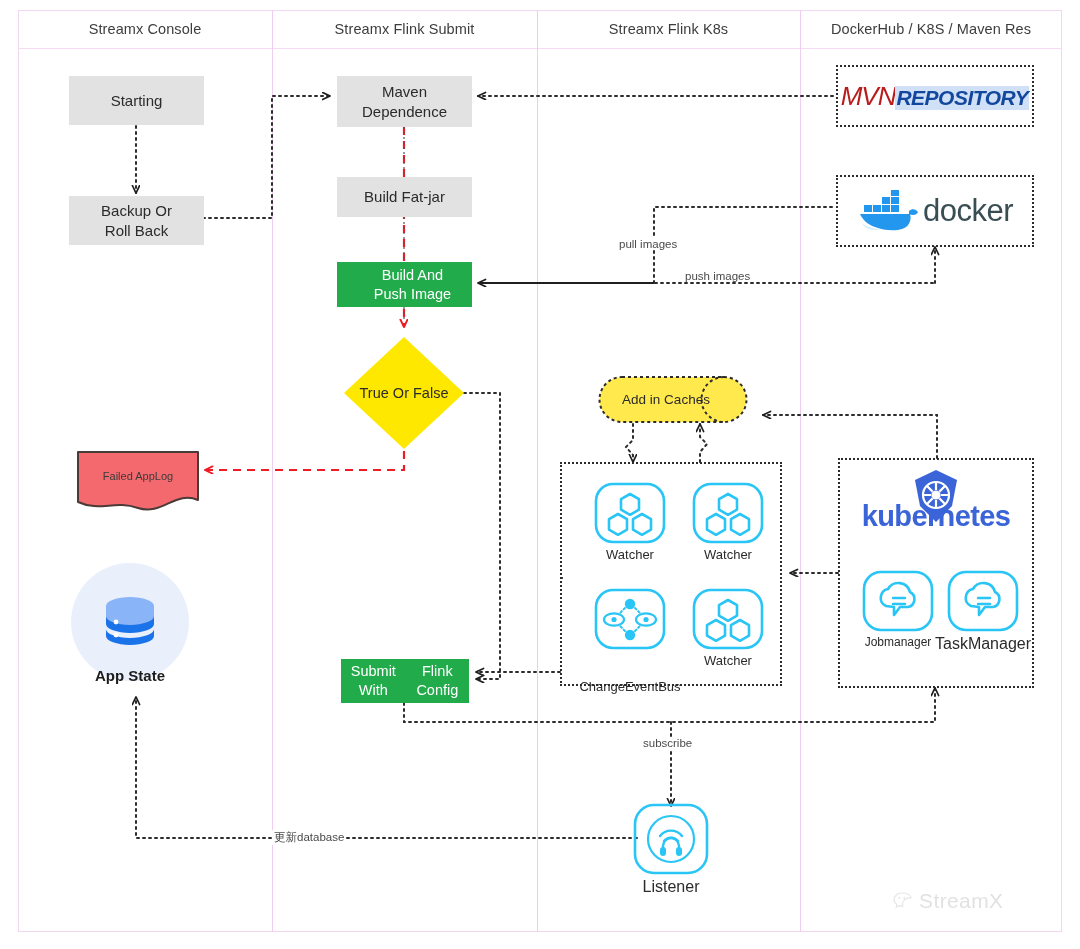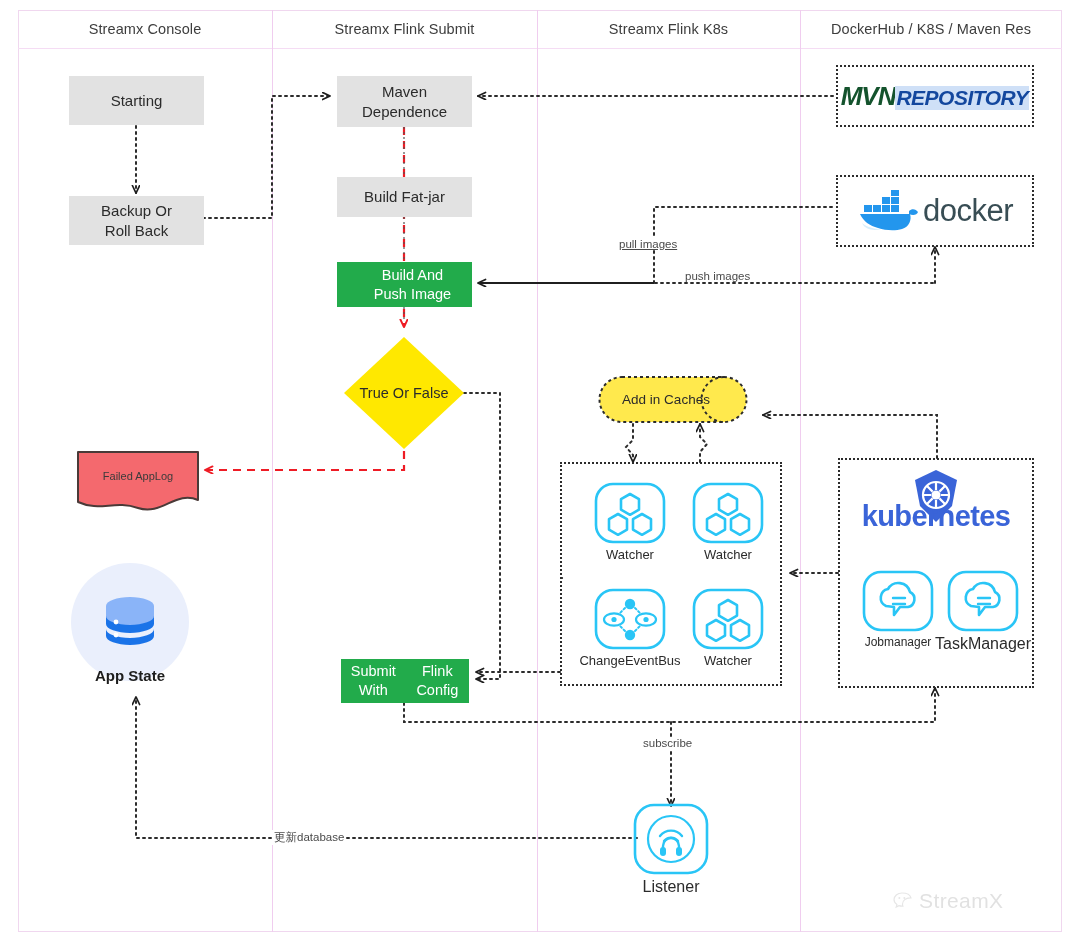--- a/index.html
+++ b/index.html
@@ -159,21 +159,21 @@
   .watermark{
     position:absolute;
     display:flex;align-items:flex-end;gap:0;
     opacity:.42;
   }
   .watermark-text{
     font-size:21px;color:#b9b9b9;letter-spacing:.4px;
   }
   
   .mvn-logo{display:flex;align-items:baseline;font-style:italic;}
-  .mvn-a{font-size:26px;font-weight:700;color:#14532d;letter-spacing:-1px;}
+  .mvn-a{font-size:26px;font-weight:400;color:#b91c1c;letter-spacing:-1px;}
   .mvn-b{
     font-size:21px;font-weight:800;color:#13479e;letter-spacing:-.5px;
     background:#cfe0f7;padding:0 1px;
   }
   
   .docker-text{font-size:31px;color:#384d54;letter-spacing:-.5px;margin-left:4px;}
   
   .k8s-word{
     font-size:29px;font-weight:800;color:#3a64d8;letter-spacing:-.6px;
   }
@@ -247,21 +247,21 @@
 
     <g stroke="#555" stroke-width="1.2" fill="none" stroke-dasharray="2,3">
       <path d="M404,127 L404,322"></path>
     </g>
 
     <g stroke="#1f1f1f" stroke-width="1.8" fill="none">
       <path d="M654,283 L478,283" marker-end="url(#ah-dark)"></path>
     </g>
   </svg>
 
-  <div class="edge-label" style="left:617px; top:238px;text-decoration:underline;">pull images</div>
+  <div class="edge-label" style="left:617px; top:238px;">pull images</div>
   <div class="edge-label" style="left:683px; top:270px;">push images</div>
   <div class="edge-label" style="left:641px; top:737px;">subscribe</div>
   <div class="edge-label" style="left:272px; top:830px;">更新database</div>
 
   <div class="node box-grey" style="left:69px; top:76px; width:135px; height:49px;">
     <span>Starting</span>
   </div>
 
   <div class="node box-grey" style="left:69px; top:196px; width:135px; height:49px; flex-direction:column;">
     <span>Backup Or</span>
@@ -336,21 +336,21 @@
   <div class="icon-tile" style="left:690px; top:482px; width:76px;">
     <svg width="72" height="62" viewBox="0 0 72 62">
       <rect x="2" y="2" width="68" height="58" rx="17" fill="none" stroke="#29c5f6" stroke-width="2.6"></rect>
       <path d="M36,12 l9,5.2 v10.4 l-9,5.2 l-9,-5.2 V17.2 Z" fill="none" stroke="#29c5f6" stroke-width="2.6" stroke-linejoin="round"></path>
       <path d="M24,32 l9,5.2 v10.4 l-9,5.2 l-9,-5.2 V37.2 Z" fill="none" stroke="#29c5f6" stroke-width="2.6" stroke-linejoin="round"></path>
       <path d="M48,32 l9,5.2 v10.4 l-9,5.2 l-9,-5.2 V37.2 Z" fill="none" stroke="#29c5f6" stroke-width="2.6" stroke-linejoin="round"></path>
     </svg>
     <div class="icon-cap">Watcher</div>
   </div>
 
-  <div class="icon-tile" style="left:570px; top:588px; width:120px;">
+  <div class="icon-tile" style="left:570px; top:588px; width:120px;gap:26px;">
     <svg width="72" height="62" viewBox="0 0 72 62">
       <rect x="2" y="2" width="68" height="58" rx="17" fill="none" stroke="#29c5f6" stroke-width="2.6"></rect>
       <circle cx="36" cy="16" r="5.2" fill="#29c5f6"></circle>
       <circle cx="36" cy="47" r="5.2" fill="#29c5f6"></circle>
       <ellipse cx="20" cy="31.5" rx="10" ry="6.2" fill="none" stroke="#29c5f6" stroke-width="2.2"></ellipse>
       <ellipse cx="52" cy="31.5" rx="10" ry="6.2" fill="none" stroke="#29c5f6" stroke-width="2.2"></ellipse>
       <circle cx="20" cy="31.5" r="2.6" fill="#29c5f6"></circle>
       <circle cx="52" cy="31.5" r="2.6" fill="#29c5f6"></circle>
       <path d="M31,20 L25,26 M41,20 L47,26 M31,43 L25,37 M41,43 L47,37" stroke="#29c5f6" stroke-width="2" stroke-dasharray="2,2.5" stroke-linecap="round"></path>
     </svg>

